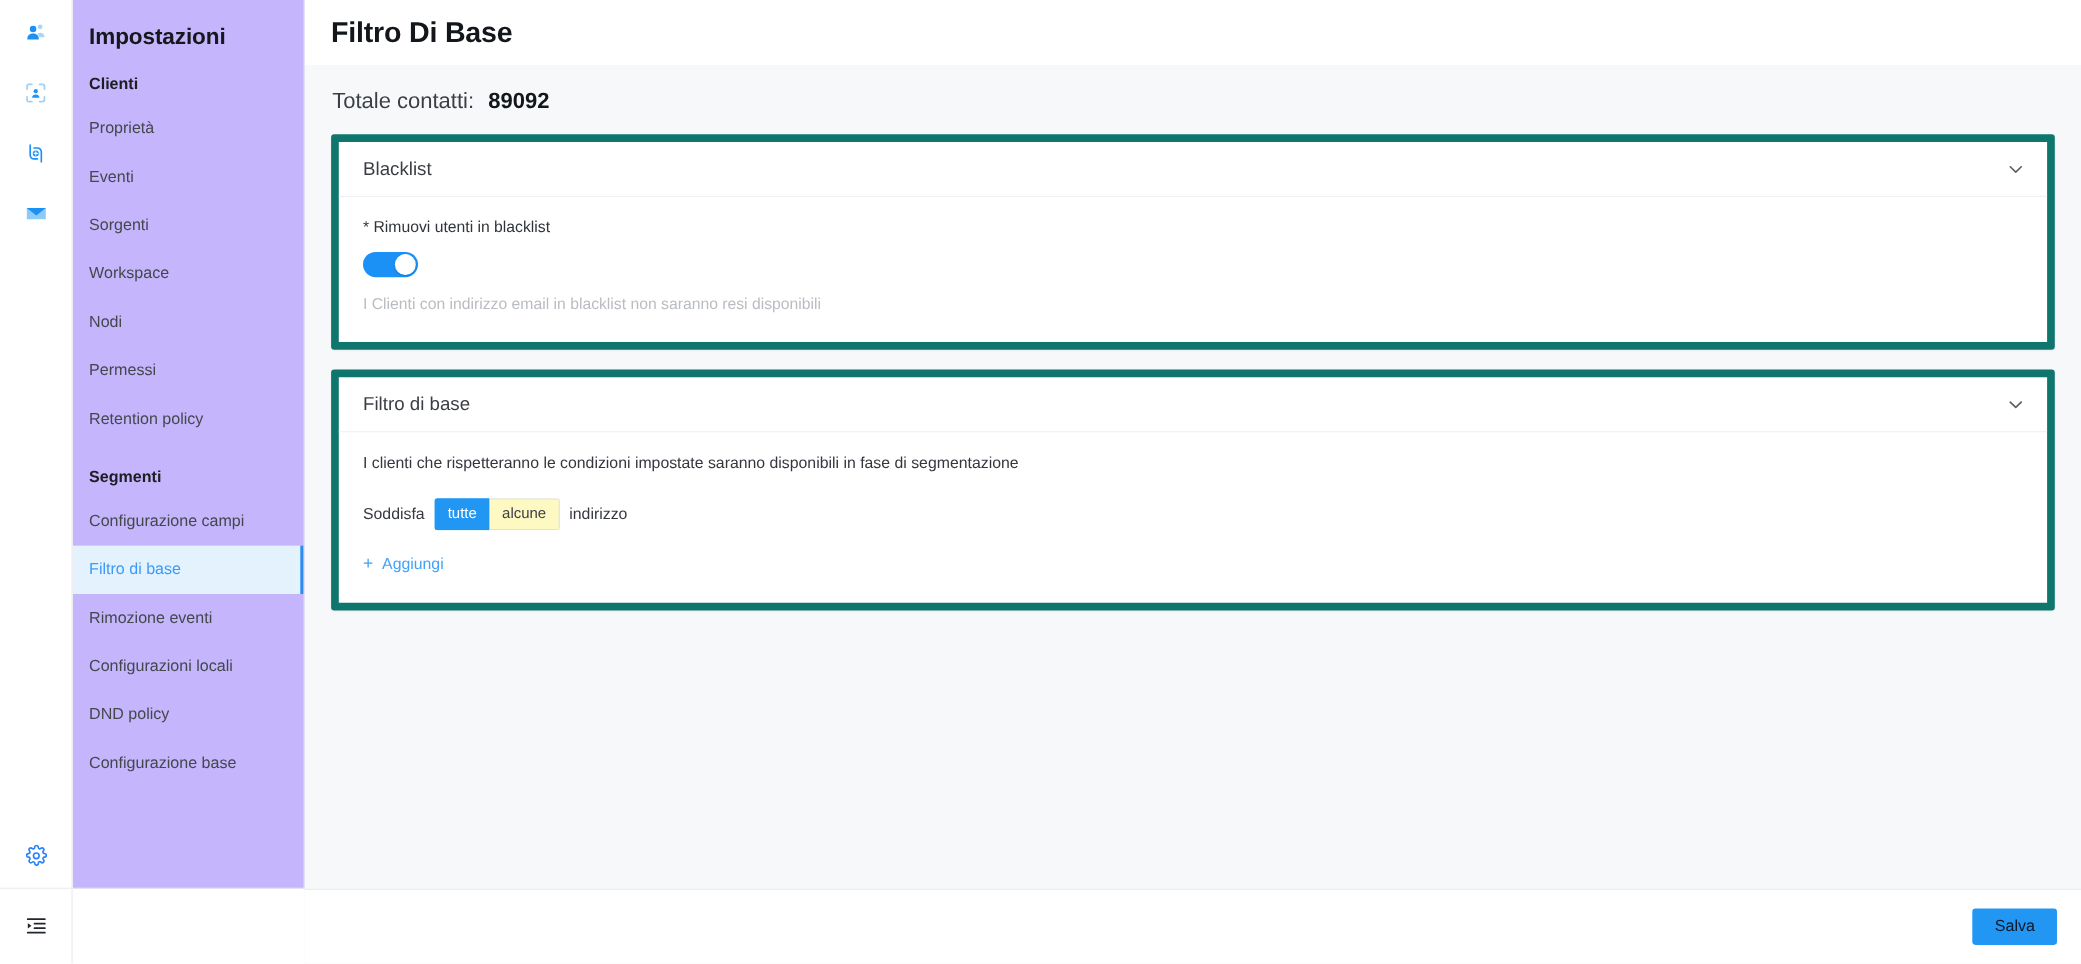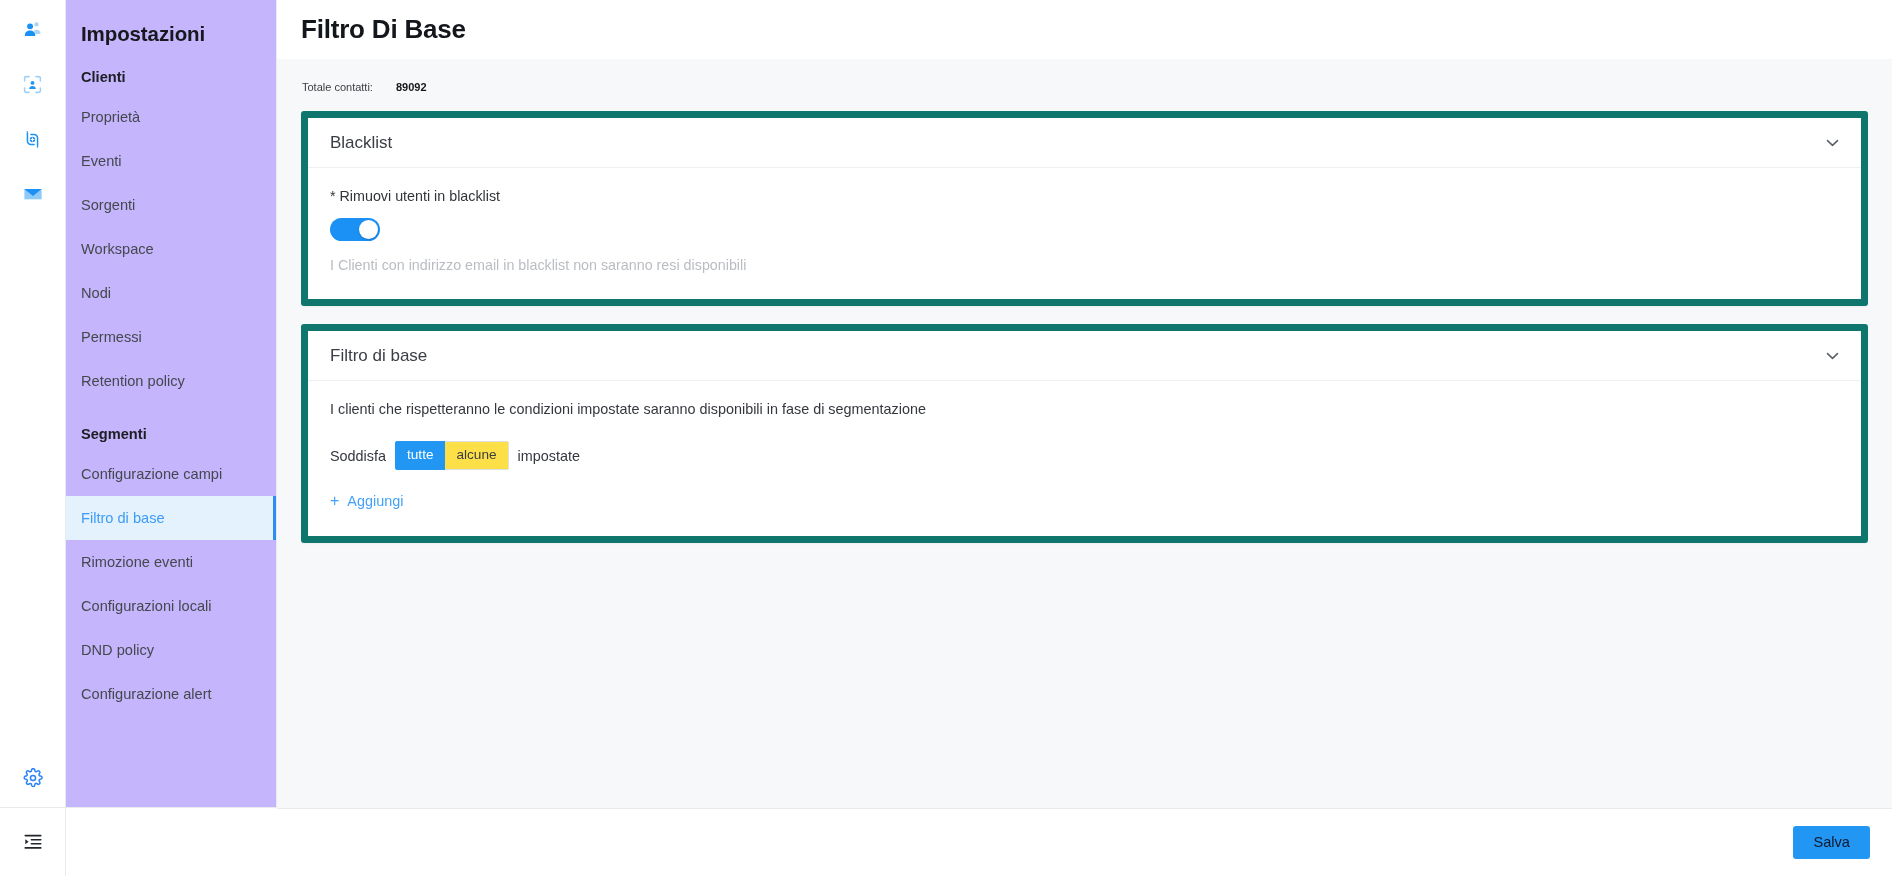--- a/index.html
+++ b/index.html
@@ -141,23 +141,23 @@
   }
   .content-scroll {
     flex: 1;
     overflow: hidden;
     padding: 0 24px 0 24px;
     background: #f7f8f9;
   }
   .totals-row {
     display: flex;
     align-items: center;
-    gap: 23px;
+    gap: 13px;
     padding: 22px 0 18px 1px;
-    font-size: 11px;
+    font-size: 20px;
     color: #3b3f45;
   }
   .totals-value { font-weight: bold; color: #13161a; }
 
   
   .card {
     background: #ffffff;
     border: 7px solid #0f766e;
     border-radius: 3px;
     box-shadow: 0 1px 2px rgba(16,24,40,0.045);
@@ -226,21 +226,21 @@
   }
   .seg-group {
     display: inline-flex;
     border-radius: 3px;
     overflow: hidden;
   }
   .seg {
     font-size: 13.6px;
     padding: 4px 11px 5px 11px;
     border: 1px solid #dcdfe3;
-    background: #fde047;
+    background: #fef9c3;
     color: #3a3e44;
     cursor: pointer;
     line-height: 1.35;
   }
   .seg + .seg { border-left: none; }
   .seg.on {
     background: #2196f3;
     border-color: #2196f3;
     color: #ffffff;
   }
@@ -359,21 +359,21 @@
       <div class="nav-item">Retention policy</div>
     </div>
 
     <div>
       <div class="nav-section-head">Segmenti</div>
       <div class="nav-item first-of-group">Configurazione campi</div>
       <div class="nav-item active">Filtro di base</div>
       <div class="nav-item">Rimozione eventi</div>
       <div class="nav-item">Configurazioni locali</div>
       <div class="nav-item">DND policy</div>
-      <div class="nav-item">Configurazione alert</div>
+      <div class="nav-item">Configurazione base</div>
     </div>
   </aside>
 
   <section class="main">
 
     <header class="page-header">
       <h1 class="page-title">Filtro Di Base</h1>
     </header>
 
     <div class="content-scroll">
@@ -412,21 +412,21 @@
         </div>
         <div class="card-body">
           <div class="body-text">I clienti che rispetteranno le condizioni impostate saranno disponibili in fase di segmentazione</div>
 
           <div class="cond-row">
             <span>Soddisfa</span>
             <span class="seg-group">
               <span class="seg on">tutte</span>
               <span class="seg">alcune</span>
             </span>
-            <span>impostate</span>
+            <span>indirizzo</span>
           </div>
 
           <div class="add-link">
             <span class="add-plus">+</span>
             <span>Aggiungi</span>
           </div>
         </div>
       </div>
 
     </div>

